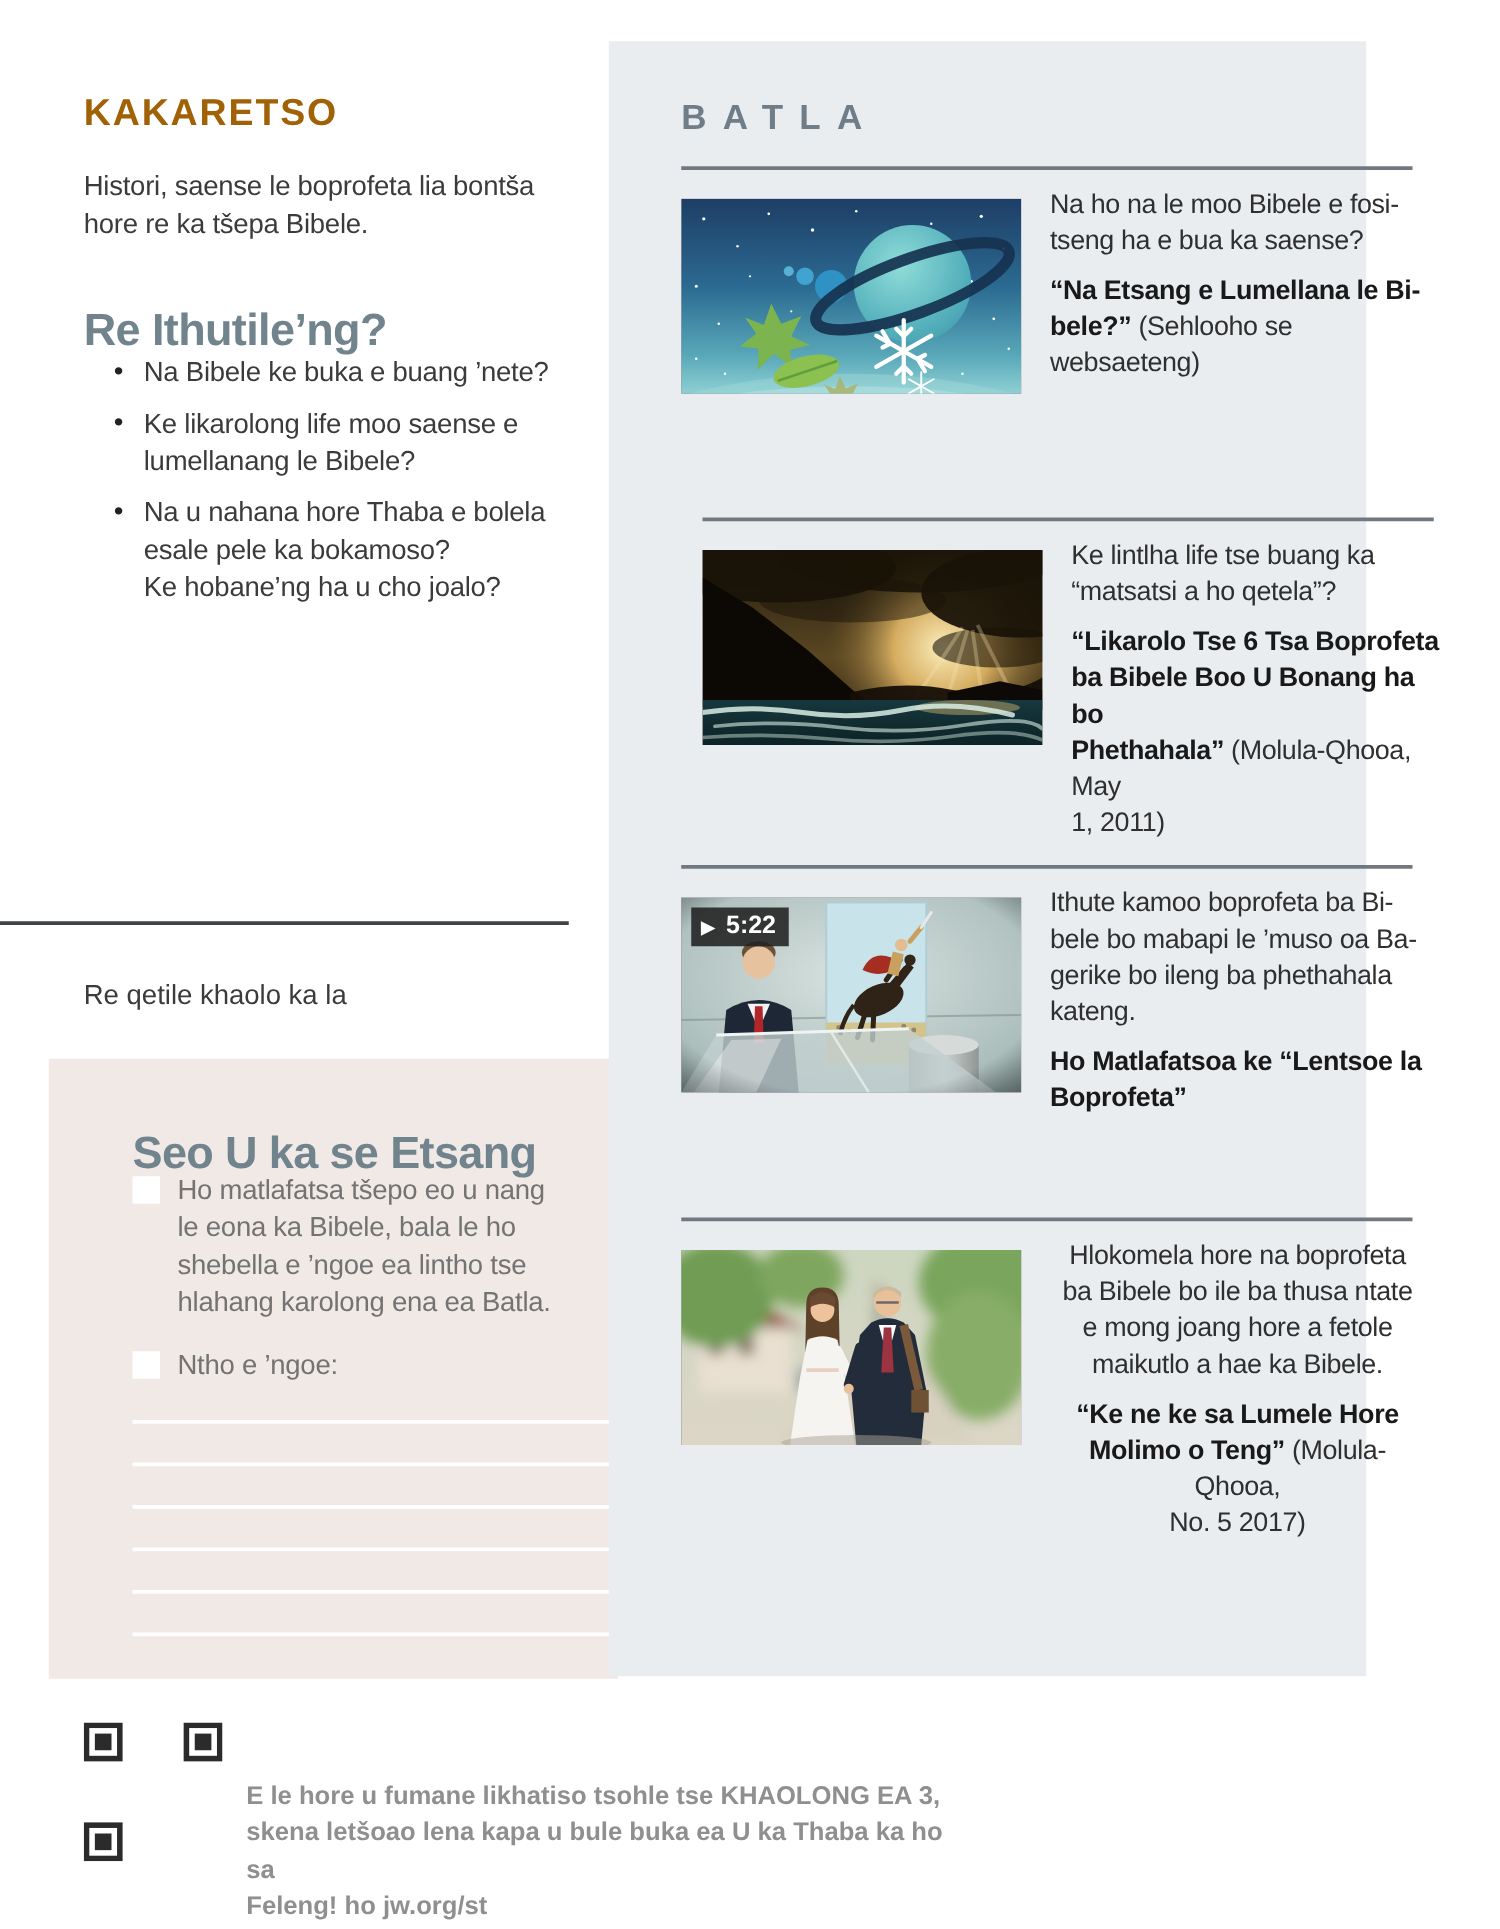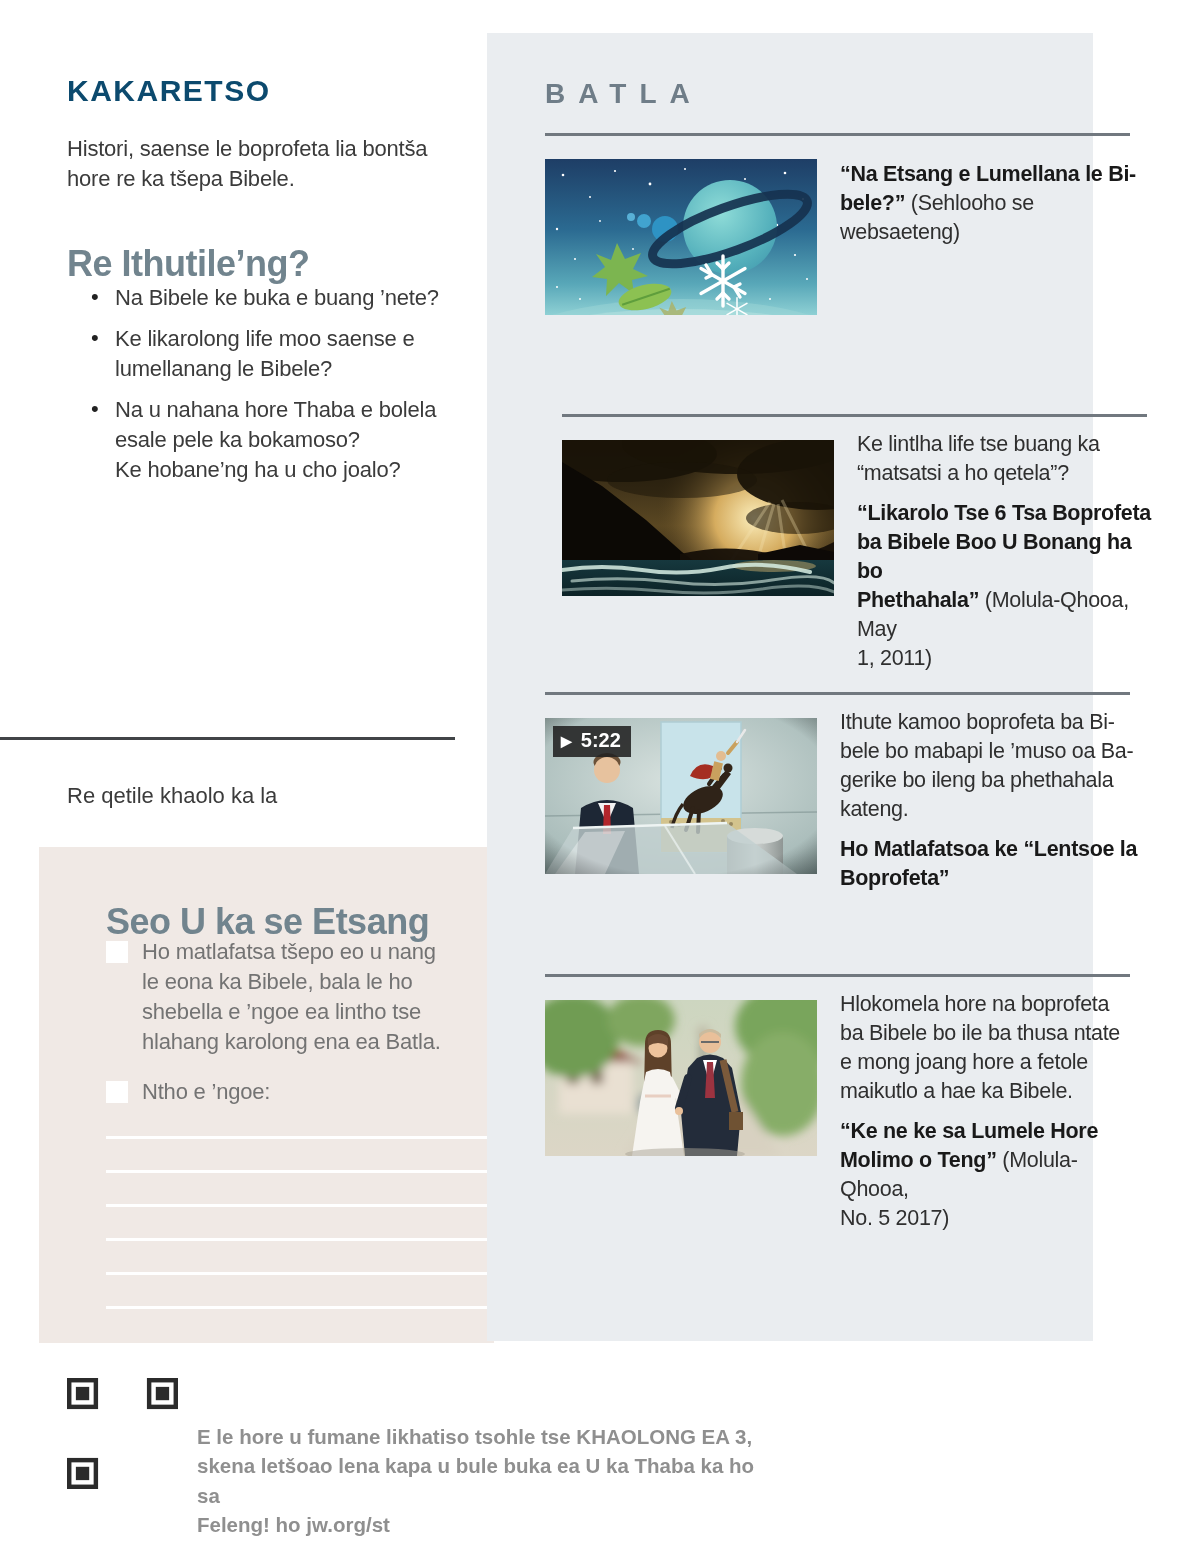--- a/index.html
+++ b/index.html
@@ -2,21 +2,21 @@
 <html><head>
 <meta charset="utf-8">
 <style>
   html,body{margin:0;padding:0;background:#ffffff;}
   body{width:1200px;height:1543px;position:relative;font-family:"Liberation Sans",sans-serif;
        -webkit-font-smoothing:antialiased;}
   .abs{position:absolute;}
   .pre{white-space:pre-line;}
 
   
-  #kakaretso{left:67px;top:54px;font-size:30px;font-weight:bold;letter-spacing:1.5px;color:#0c4a6e;}
+  #kakaretso{left:67px;top:54px;font-size:30px;font-weight:bold;letter-spacing:1.5px;color:#a16207;}
   #intro{left:67px;top:112px;width:420px;font-size:22px;line-height:30px;color:#3b3b3b;letter-spacing:-.2px;}
   #sec2{left:67px;top:213px;font-size:36px;font-weight:bold;color:#71848e;letter-spacing:-.5px;}
   #bullets{left:67px;top:283px;width:410px;margin:0;padding:0;list-style:none;}
   #bullets li{position:relative;padding-left:48px;font-size:22px;line-height:30px;color:#3b3b3b;
               margin-bottom:11px;letter-spacing:-.2px;}
   #bullets li .dot{position:absolute;left:24px;top:-1px;font-size:22px;color:#222;}
   #rule-left{left:0;top:737px;width:455px;height:3px;background:#414447;}
   #completed{left:67px;top:761px;font-size:22px;color:#3b3b3b;}
 
   #todo-box{left:0;top:847px;width:455px;height:496px;background:#f0e9e5;margin-left:39px;}
@@ -35,21 +35,21 @@
   .item{position:absolute;left:58px;width:600px;}
   .item .rule{width:585px;height:3px;background:#71787f;}
   .item .row{display:flex;margin-top:23px;}
   .thumb{width:272px;height:156px;flex:0 0 272px;position:relative;overflow:hidden;background:#888;}
   .thumb svg{display:block;}
   .item .txt{margin-left:23px;margin-top:-10px;width:300px;}
   .item .p1{margin:0;font-size:21.5px;line-height:29px;color:#2f2f2f;letter-spacing:-.3px;}
   .item .p2{margin:11px 0 0 0;font-size:21.5px;line-height:29px;color:#2f2f2f;letter-spacing:-.3px;}
   .b{font-weight:bold;color:#191919;}
   .i{}
-  #item-1{top:100px;} #item-2{top:381px;padding-left:17px;} #item-3{top:659px;} #item-4{top:941px;}
+  #item-1{top:100px;} #item-2{top:381px;padding-left:17px;} #item-3{top:659px;} #item-4{top:941px;text-align:center;}
 
   .badge{position:absolute;left:8px;top:8px;background:rgba(33,33,33,.88);color:#fff;
          font-size:20px;font-weight:bold;padding:3px 10px 5px 8px;display:flex;align-items:center;}
   .badge .tri{font-size:14px;margin-right:9px;line-height:1;}
 
   
   #qr{left:67px;top:1378px;width:111px;height:111px;}
   #footer-text{left:197px;top:1401px;width:580px;font-size:20.5px;line-height:29.5px;
                font-weight:bold;color:#8f8f8f;}
 </style>
@@ -190,20 +190,22 @@
             </g>
             <g transform="translate(192 150) scale(.45)">
               <line x1="0" y1="-25" x2="0" y2="25"></line>
                 <line x1="-22" y1="-12.5" x2="22" y2="12.5"></line>
               <line x1="-22" y1="12.5" x2="22" y2="-12.5"></line>
             </g>
           </g>
         </svg>
       </div>
       <div class="txt">
+        <p class="p1 pre">Na ho na le moo Bibele e fosi-
+tseng ha e bua ka saense?</p>
         <p class="p2 pre"><span class="b">“Na Etsang e Lumellana le Bi-
 bele?”</span><span> (Sehlooho se websaeteng)</span></p>
       </div>
     </div>
   </div>
 
   <div id="item-2" class="item">
     <div class="rule"></div>
     <div class="row">
       <div class="thumb">

